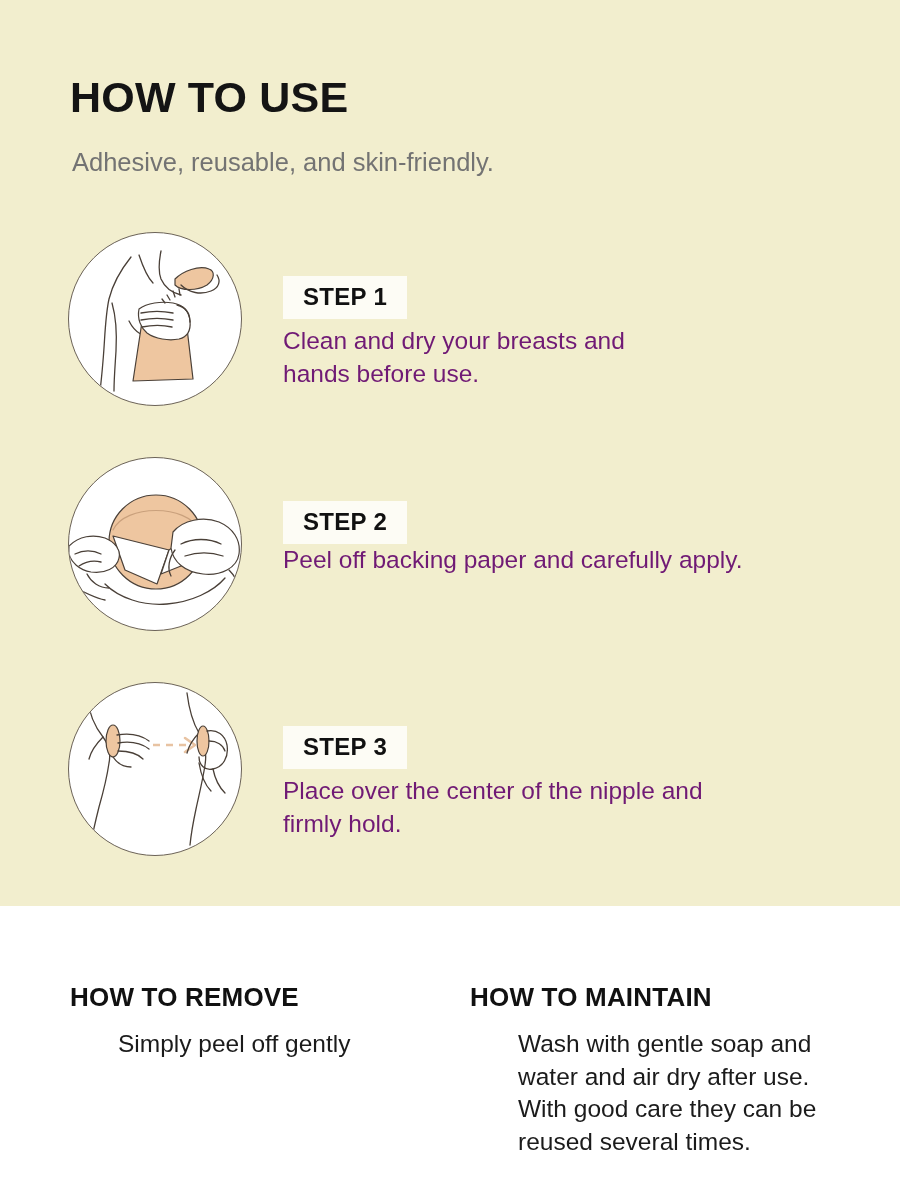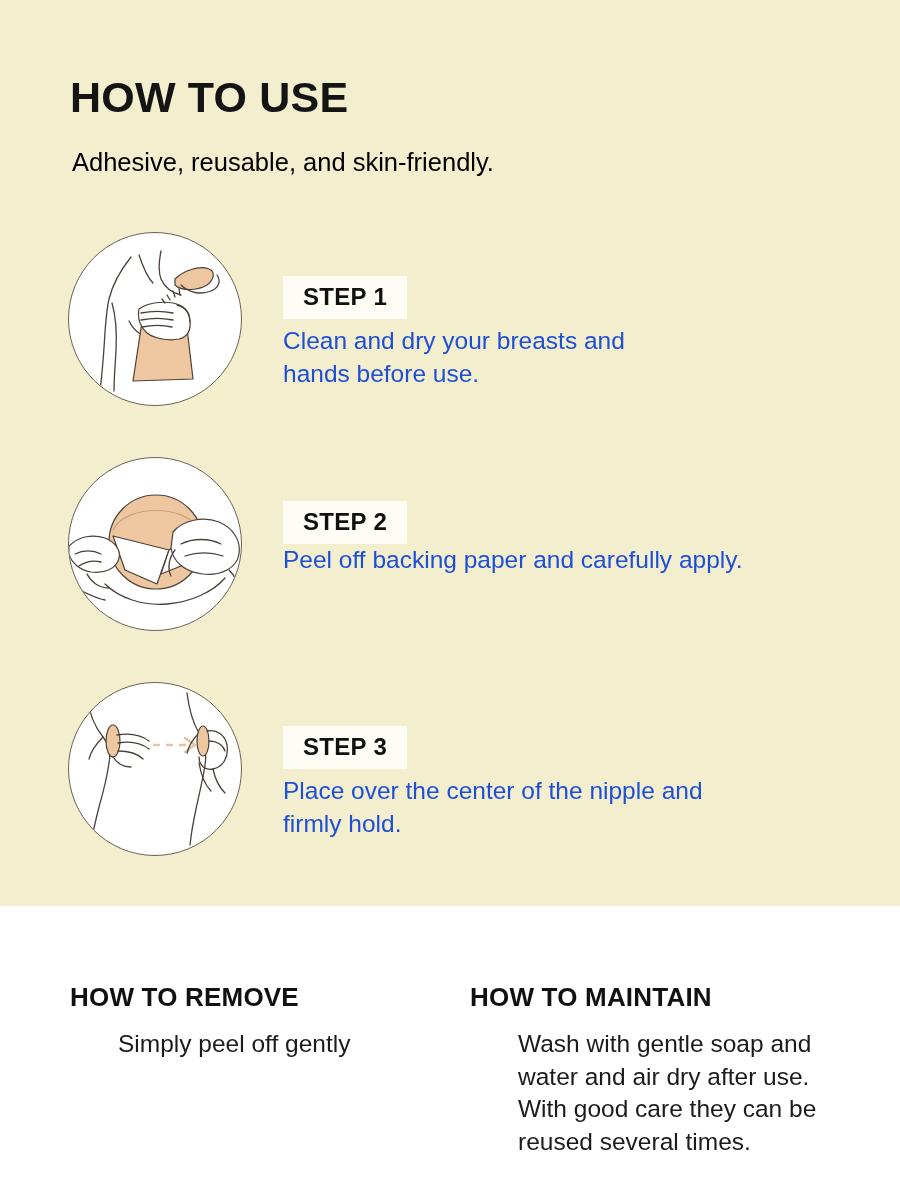--- a/index.html
+++ b/index.html
@@ -25,21 +25,21 @@
   }
 
   #title {
     position:absolute; left:70px; top:76px;
     font-size:43px; font-weight:bold; letter-spacing:0.2px;
     color:#141414; line-height:1;
   }
   #subtitle {
     position:absolute; left:72px; top:147px;
     font-size:25.5px; font-weight:400;
-    color:#000000; line-height:1.2;
+    color:#737373; line-height:1.2;
   }
 
   
   .step-row { position:absolute; left:0; width:900px; }
   #step-row-0 { top:232px; }
   #step-row-1 { top:457px; }
   #step-row-2 { top:682px; }
 
   .step-figure {
     position:absolute; left:68px; top:0;
@@ -60,21 +60,21 @@
     display:inline-block;
     margin-top:28px;
   }
   #step-row-0 .step-badge { left:283px; }
   #step-row-1 .step-badge { left:283px; }
   #step-row-2 .step-badge { left:283px; }
 
   .step-text {
     position:absolute; left:283px;
     font-size:24.5px; font-weight:400;
-    color:#1d4ed8; line-height:1.34;
+    color:#701a75; line-height:1.34;
     width:600px;
     white-space:pre-line;
   }
   #step-row-0 .step-text { top:93px; }
   #step-row-1 .step-text { top:87px; }
   #step-row-2 .step-text { top:93px; }
 
   
   #bottom-panel {
     position:absolute; left:0; top:906px;

